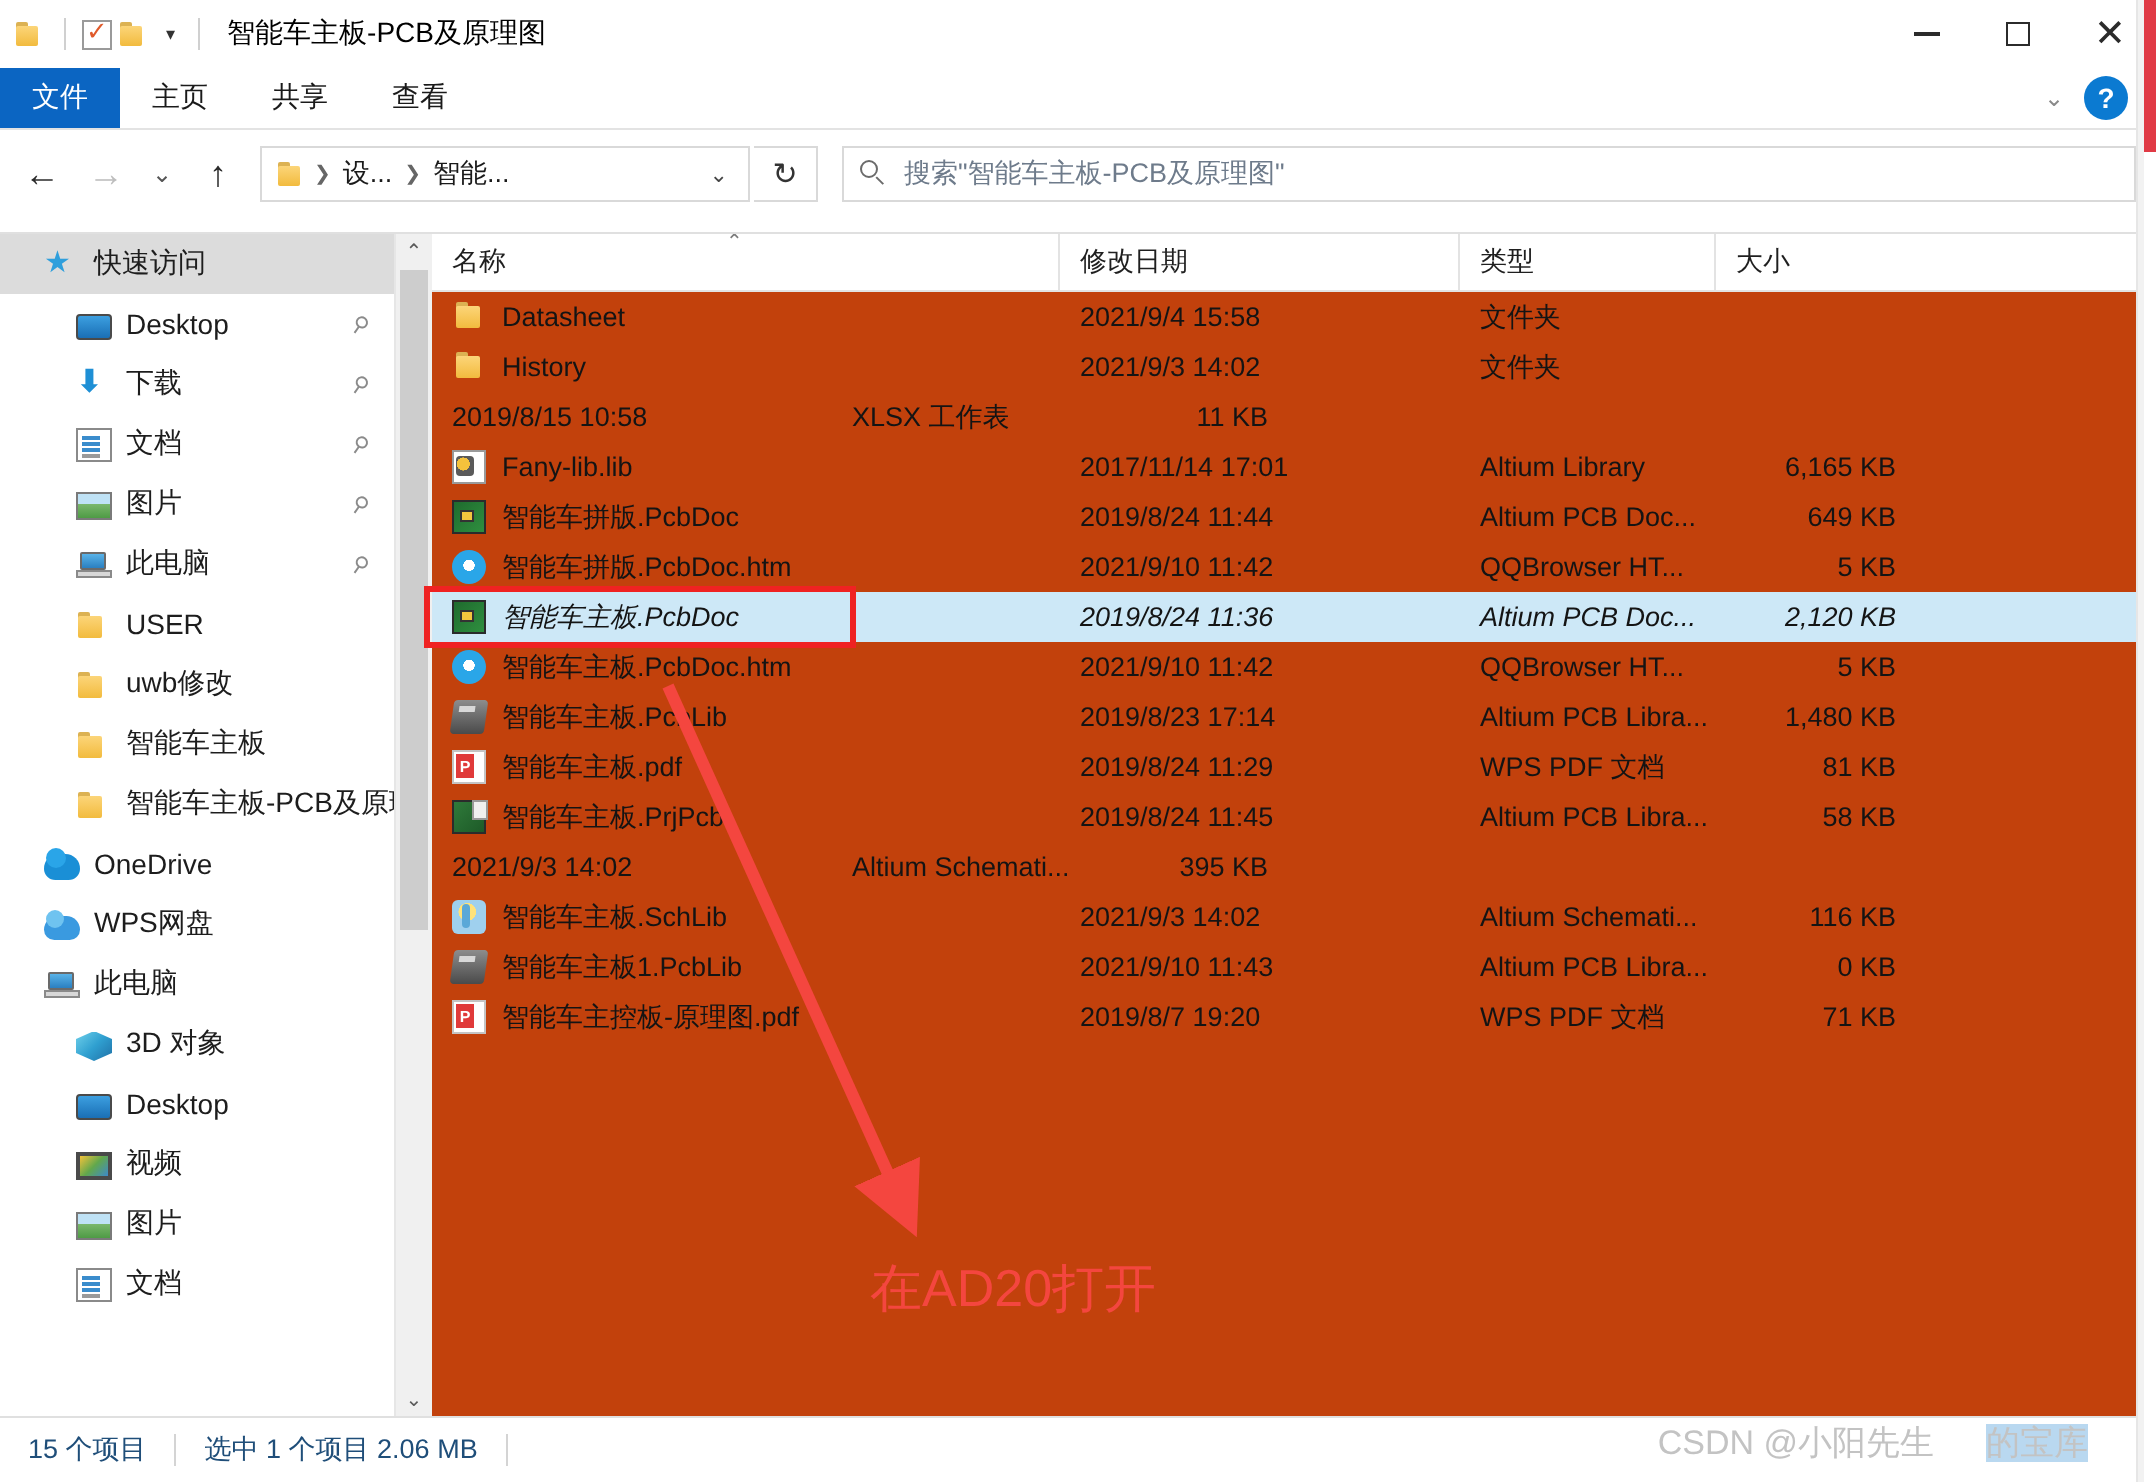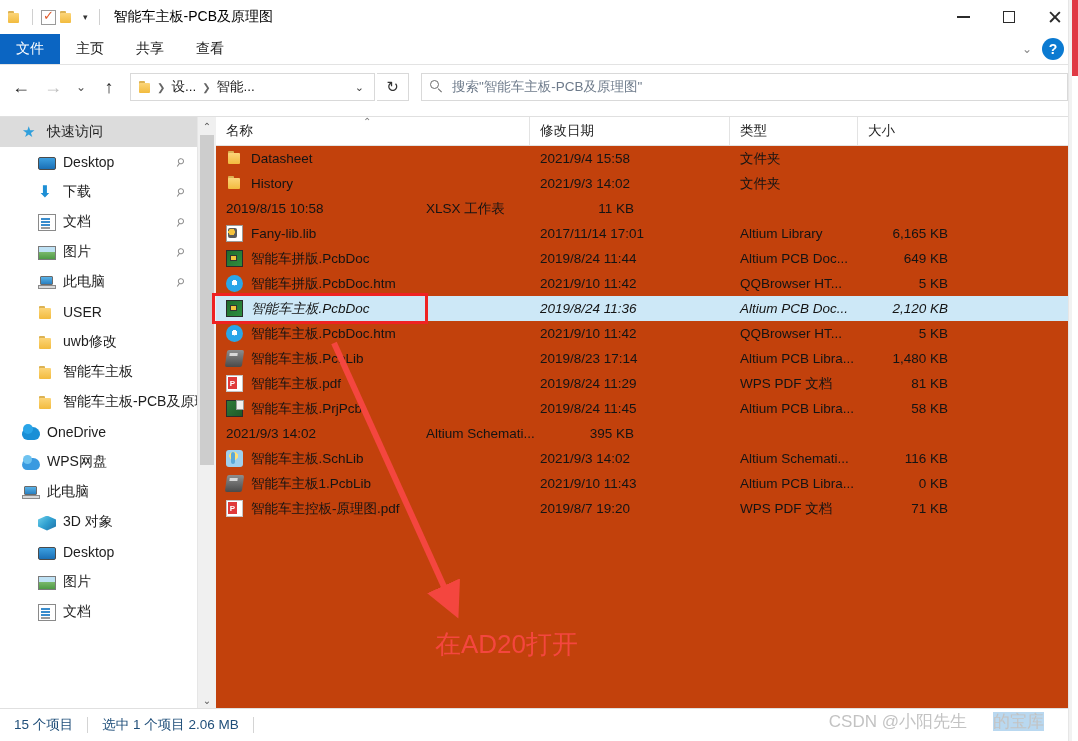--- a/index.html
+++ b/index.html
@@ -543,20 +543,24 @@
           </div>
           <div class="sb-item indent-2">
             <span class="sb-ico ico-3d"></span>
             <span class="sb-label">3D 对象</span>
           </div>
           <div class="sb-item indent-2">
             <span class="sb-ico ico-monitor"></span>
             <span class="sb-label">Desktop</span>
           </div>
           <div class="sb-item indent-2">
+            <span class="sb-ico ico-video"></span>
+            <span class="sb-label">视频</span>
+          </div>
+          <div class="sb-item indent-2">
             <span class="sb-ico ico-pic"></span>
             <span class="sb-label">图片</span>
           </div>
           <div class="sb-item indent-2">
             <span class="sb-ico ico-doc"></span>
             <span class="sb-label">文档</span>
           </div>
         </div>
       <div class="sb-scrollbar">
         <div class="sb-arrow">⌃</div>

